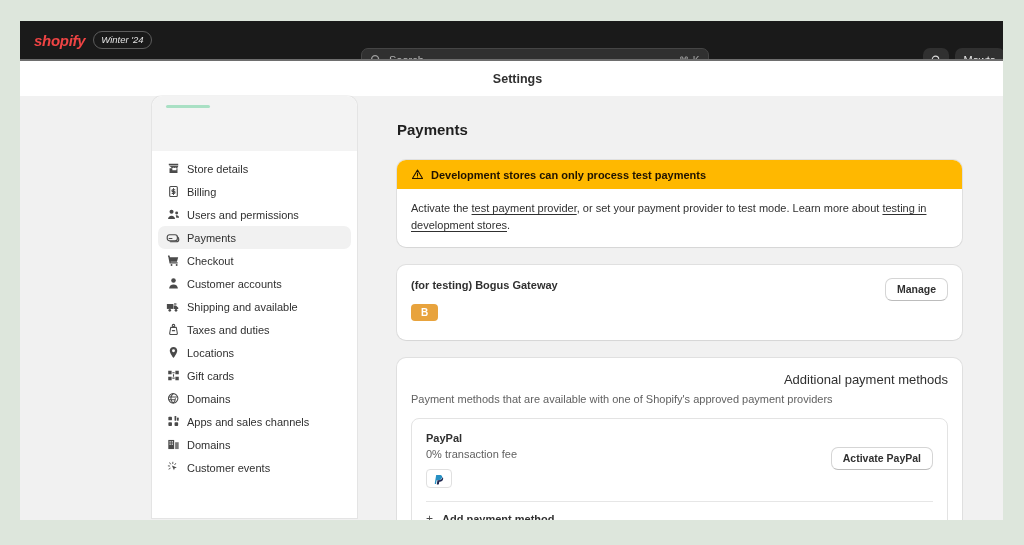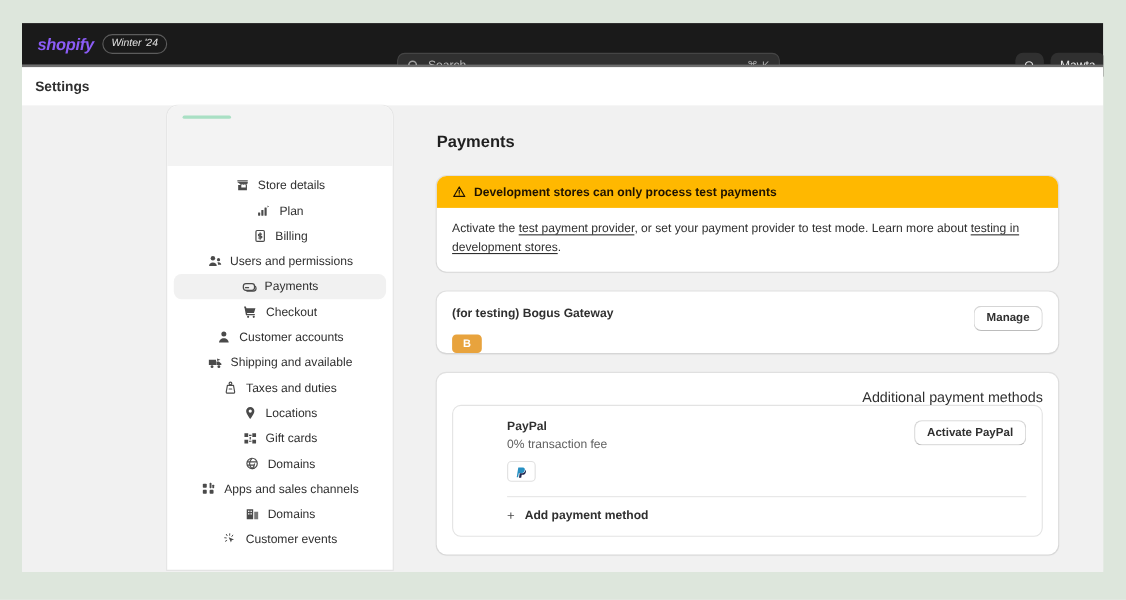--- a/index.html
+++ b/index.html
@@ -29,21 +29,21 @@
     align-items: center;
     padding: 0 10px;
   }
   .brand {
     display: flex;
     align-items: center;
     gap: 8px;
     padding-left: 4px;
   }
   .wordmark {
-    color: #8b5cf6;
+    color: #ef4444;
     font-size: 15px;
     font-weight: bold;
     font-style: italic;
     letter-spacing: -0.3px;
   }
   .season-badge {
     color: #e3e3e3;
     font-size: 9.5px;
     font-style: italic;
     border: 1px solid #5c5c5c;
@@ -103,20 +103,21 @@
 
   
   .settings-header {
     position: relative;
     height: 37px;
     background: #ffffff;
     border-top: 2px solid #6e6e6e;
     display: flex;
     align-items: center;
     padding-left: 12px;
+    justify-content: center;
   }
   .settings-title {
     font-size: 12.5px;
     font-weight: bold;
     color: #303030;
   }
 
   
   .settings-body {
     position: relative;
@@ -148,21 +149,20 @@
   .nav-list { padding: 6px 6px 0; }
   .nav-item {
     display: flex;
     align-items: center;
     gap: 7px;
     height: 23px;
     padding: 0 8px;
     border-radius: 7px;
     margin-bottom: 0px;
     cursor: pointer;
-    justify-content: center;
   }
   .nav-item.active { background: #f1f1f1; }
   .nav-icon {
     width: 14px; height: 14px;
     flex: none;
     display: flex; align-items: center; justify-content: center;
   }
   .nav-icon svg { display: block; }
   .nav-label {
     font-size: 11px;
@@ -214,21 +214,21 @@
     color: #303030;
     border-radius: 15px;
   }
   .banner-body a {
     color: #303030;
     text-decoration: underline;
     text-underline-offset: 2px;
   }
 
   
-  .gateway { margin-top: 18px; padding: 14px 14px 0; position: relative; }
+  .gateway { margin-top: 18px; padding: 14px 14px 19px; position: relative; }
   .gateway-title {
     font-size: 11px;
     font-weight: bold;
     color: #303030;
   }
   .badge-b {
     margin-top: 13px;
     width: 27px; height: 17px;
     background: #e8a33d;
     border-radius: 4px;
@@ -259,37 +259,37 @@
     font-weight: normal;
     color: #303030;
     text-align: right;
   }
   .apm-sub {
     margin-top: 6px;
     font-size: 11px;
     color: #616161;
   }
   .apm-inner {
+    margin-top: 13px;
     border: 1px solid #e3e3e3;
     border-radius: 8px;
-    padding-left: 35px;
   }
   .method-row { position: relative; padding: 13px 14px 13px; }
   .method-name { font-size: 11px; font-weight: bold; color: #303030; }
   .method-fee { margin-top: 4px; font-size: 11px; color: #616161; }
   .paypal-tile {
     margin-top: 9px;
     width: 26px; height: 19px;
     background: #ffffff;
     border: 1px solid #e0e0e0;
     border-radius: 4px;
     display: flex; align-items: center; justify-content: center;
   }
   .paypal-tile svg { display: block; }
-  .btn-activate { position: absolute; right: 14px; top: 13px; }
+  .btn-activate { position: absolute; right: 14px; top: 28px; }
   .apm-divider { height: 1px; background: #e6e6e6; margin: 0 14px; }
   .add-method {
     display: flex;
     align-items: center;
     gap: 9px;
     padding: 11px 14px 12px;
     cursor: pointer;
   }
   .plus-icon { font-size: 12px; color: #4a4a4a; line-height: 1; }
   .add-method-label { font-size: 11px; font-weight: bold; color: #303030; }
@@ -345,31 +345,20 @@
       <div class="nav-list">
           <div class="nav-item">
             <span class="nav-icon">
               <svg viewBox="0 0 16 16" width="13" height="13" fill="#4a4a4a">
                 <path d="M2.2 2.3h11.6v1.5H2.2z"></path>
                 <path d="M2 4.2h12l-.55 2.1a1.5 1.5 0 0 1-2.9.05 1.5 1.5 0 0 1-2.9 0 1.5 1.5 0 0 1-2.9-.05L2 4.2z" opacity=".95"></path>
                 <path d="M3.1 7.6v5.9h9.8V7.6h-1.3v2.7H6.6V7.6H3.1z"></path>
               </svg>
             </span>
             <span class="nav-label">Store details</span>
-          </div>
-          <div class="nav-item">
-            <span class="nav-icon">
-              <svg viewBox="0 0 16 16" width="13" height="13" fill="#4a4a4a">
-                <rect x="2" y="10" width="2.4" height="3.6" rx=".4"></rect>
-                <rect x="5.6" y="7.4" width="2.4" height="6.2" rx=".4"></rect>
-                <rect x="9.2" y="4.6" width="2.4" height="9" rx=".4"></rect>
-                <path d="M12.6 2.2l1.6 1.2-1.6 1.2z"></path>
-              </svg>
-            </span>
-            <span class="nav-label">Plan</span>
           </div>
           <div class="nav-item">
             <span class="nav-icon">
               <svg viewBox="0 0 16 16" width="13" height="13" fill="none" stroke="#4a4a4a" stroke-width="1.35">
                 <rect x="3.3" y="1.9" width="9.4" height="12.2" rx="1.3"></rect>
                 <path d="M8 4.4v7.2M9.6 5.9H7.2a1.1 1.1 0 0 0 0 2.2h1.6a1.1 1.1 0 0 1 0 2.2H6.3" stroke-linecap="round"></path>
               </svg>
             </span>
             <span class="nav-label">Billing</span>
           </div>
@@ -518,20 +507,21 @@
       </div>
 
       <div class="card gateway">
         <div class="gateway-title">(for testing) Bogus Gateway</div>
         <div class="badge-b">B</div>
         <button class="btn btn-manage">Manage</button>
       </div>
 
       <div class="card apm">
         <div class="apm-title">Additional payment methods</div>
+        <div class="apm-sub">Payment methods that are available with one of Shopify's approved payment providers</div>
 
         <div class="apm-inner">
           <div class="method-row">
             <div class="method-name">PayPal</div>
             <div class="method-fee">0% transaction fee</div>
             <div class="paypal-tile">
               <span>
                 <svg viewBox="0 0 16 16" width="14" height="14">
                   <path d="M4.6 13.6L5.3 9.4h1.9c2.3 0 3.9-1.1 4.3-3.3.1-.5.1-.9 0-1.3-.3-1-1.3-1.5-2.9-1.5H5.2c-.25 0-.45.18-.49.42L3.15 13.2c-.03.2.12.4.33.4h1.12z" fill="#2790c3"></path>
                   <path d="M12.2 5.6c-.05.28-.11.55-.19.82-.62 2.3-2.2 3.1-4.3 3.1H6.65c-.26 0-.47.19-.51.44l-.62 3.93c-.02.16.1.31.27.31h1.62c.22 0 .41-.16.45-.38l.02-.1.35-2.2.02-.12c.03-.22.22-.38.45-.38h.28c1.85 0 3.3-.75 3.72-2.92.18-.91.09-1.67-.38-2.2a1.8 1.8 0 0 0-.12-.13z" fill="#1f264f"></path>

